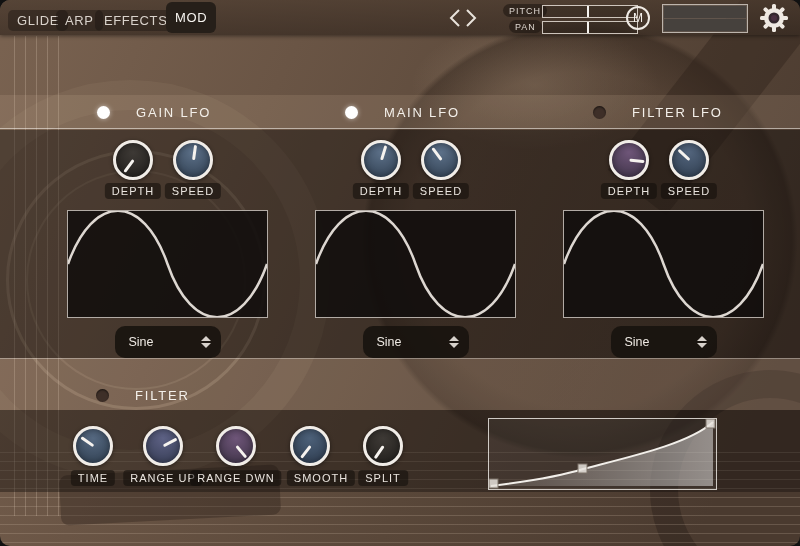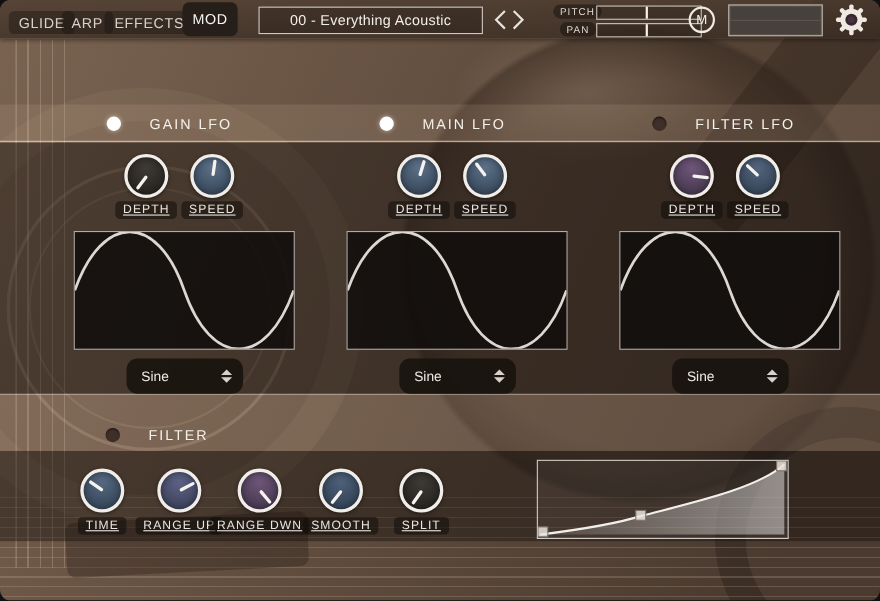--- a/index.html
+++ b/index.html
@@ -63,21 +63,21 @@
   .head-label { color:#f4f0ea; font-size:13px; letter-spacing:1.8px; }
 
   
   .lfo-col { position:absolute; top:130px; width:201px; height:228px; }
   .knob { position:absolute; width:40px; height:40px; border-radius:50%; border:3px solid #f1ede8;
     background:radial-gradient(circle at 50% 28%, var(--c1), var(--c2) 75%);
     box-shadow:0 1px 4px rgba(0,0,0,0.45), inset 0 0 6px rgba(0,0,0,0.35); }
   .knob .pointer { position:absolute; left:50%; bottom:50%; width:3px; height:15px; margin-left:-1.5px;
     background:#f6f3ef; border-radius:2px; transform-origin:50% 100%; transform:rotate(var(--angle,0deg)); }
   .pill { position:absolute; background:rgba(16,12,9,0.55); border-radius:4px; color:#eae5df;
-    font-size:11px; letter-spacing:1px; padding:2px 7px; transform:translateX(-50%); white-space:nowrap;text-decoration:underline; }
+    font-size:11px; letter-spacing:1px; padding:2px 7px; transform:translateX(-50%); white-space:nowrap; }
   .wave { position:absolute; left:0; top:80px; width:201px; height:108px;
     border:1px solid rgba(206,199,191,0.85); background:rgba(17,14,12,0.88); }
   .dropdown { position:absolute; left:50%; top:196px; transform:translateX(-50%); width:106px; height:32px;
     border-radius:10px; background:rgba(23,18,14,0.88); display:flex; align-items:center;
     color:#eee9e3; font-size:12.5px; padding:0 10px 0 14px; }
   .dropdown .dd-label { flex:1; }
   .dd-arrows { display:flex; flex-direction:column; gap:2px; }
   .tri-up { width:0; height:0; border-left:5px solid transparent; border-right:5px solid transparent; border-bottom:5px solid #d7d1cb; }
   .tri-down { width:0; height:0; border-left:5px solid transparent; border-right:5px solid transparent; border-top:5px solid #d7d1cb; }
 
@@ -107,21 +107,20 @@
   <div class="band-lfo"></div>
   <div class="strip-low-head"></div>
   <div class="band-low"></div>
 
   <div class="topbar">
     <div class="tab" style="left:8px">GLIDE</div>
     <div class="tab" style="left:56px">ARP</div>
     <div class="tab" style="left:95px">EFFECTS</div>
     <div class="tab active" style="left:166px">MOD</div>
 
-    <div class="preset">00 - Everything Acoustic</div>
     <div class="preset-arrows">
       <svg width="32" height="22" viewBox="0 0 32 22">
         <polyline points="12,3 4,11 12,19" fill="none" stroke="#e9e3dc" stroke-width="2"></polyline>
         <polyline points="20,3 28,11 20,19" fill="none" stroke="#e9e3dc" stroke-width="2"></polyline>
       </svg>
     </div>
 
     <div class="io-label" style="left:503px; top:4px">PITCH</div>
     <div class="slider" style="top:5px">
         <div class="handle" style="left: 47%;"></div>
@@ -256,21 +255,21 @@
   <div class="knob" style="left: 290px; top: 426px; --angle: 218deg; --c1: #4c6078; --c2: #344357;">
       <div class="pointer"></div>
     </div>
   <div class="knob" style="left: 363px; top: 426px; --angle: 215deg; --c1: #3d3935; --c2: #282522;">
       <div class="pointer"></div>
     </div>
 
   <div class="pill" style="left:93px; top:470px">TIME</div>
   <div class="pill" style="left:163px; top:470px">RANGE UP</div>
   <div class="pill" style="left:236px; top:470px">RANGE DWN</div>
-  <div class="pill" style="left:310px; top:470px">SMOOTH</div>
+  <div class="pill" style="left:321px; top:470px">SMOOTH</div>
   <div class="pill" style="left:383px; top:470px">SPLIT</div>
 
   <div class="vel-box">
     <svg width="227" height="70" viewBox="0 0 227 70">
       <defs>
         <linearGradient id="vg" x1="0" y1="0" x2="1" y2="0">
           <stop offset="0" stop-color="#ffffff" stop-opacity="0.10"></stop>
           <stop offset="1" stop-color="#ffffff" stop-opacity="0.45"></stop>
         </linearGradient>
       </defs>

